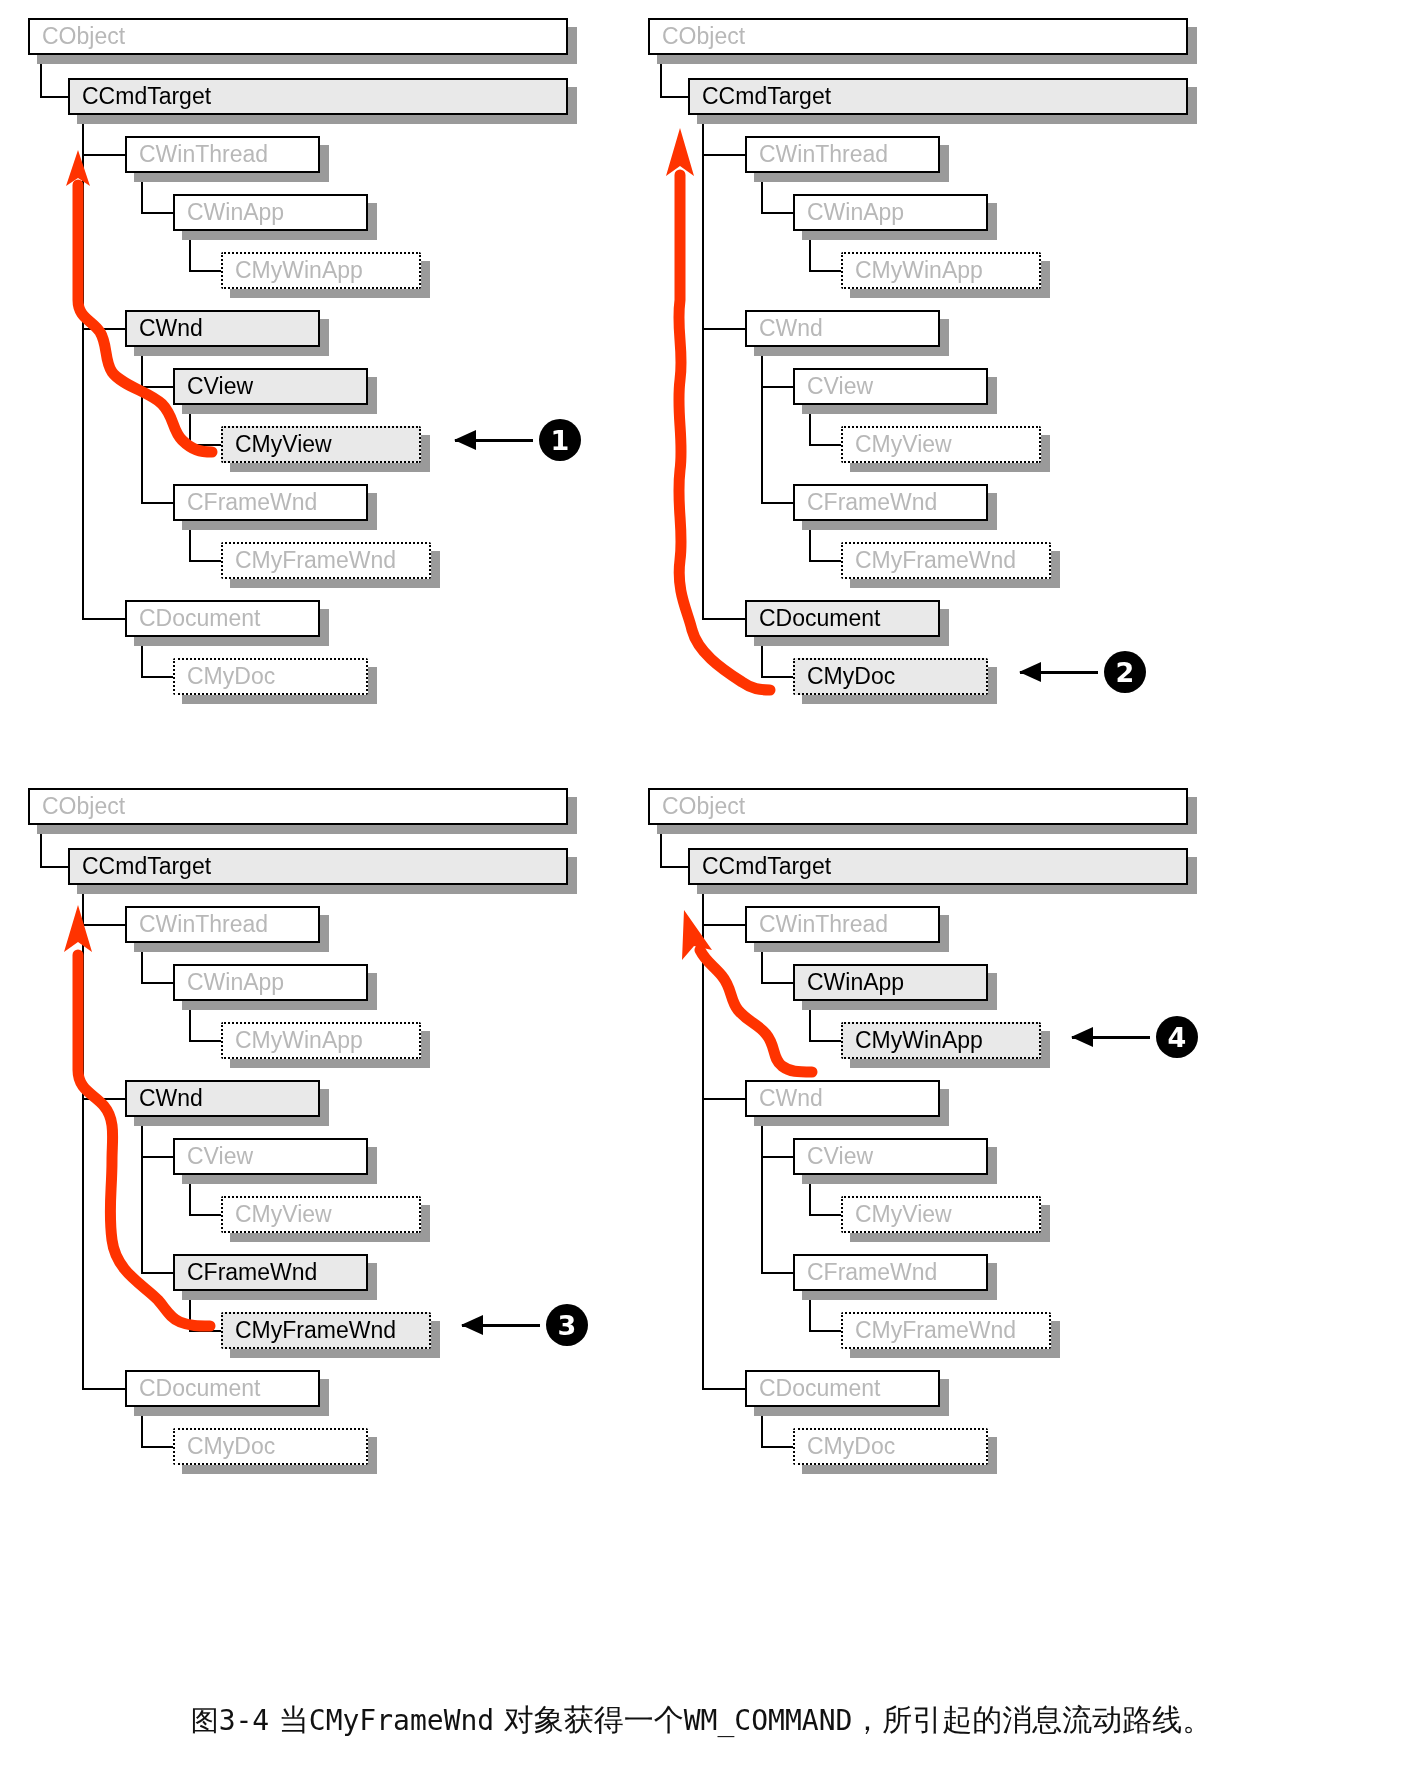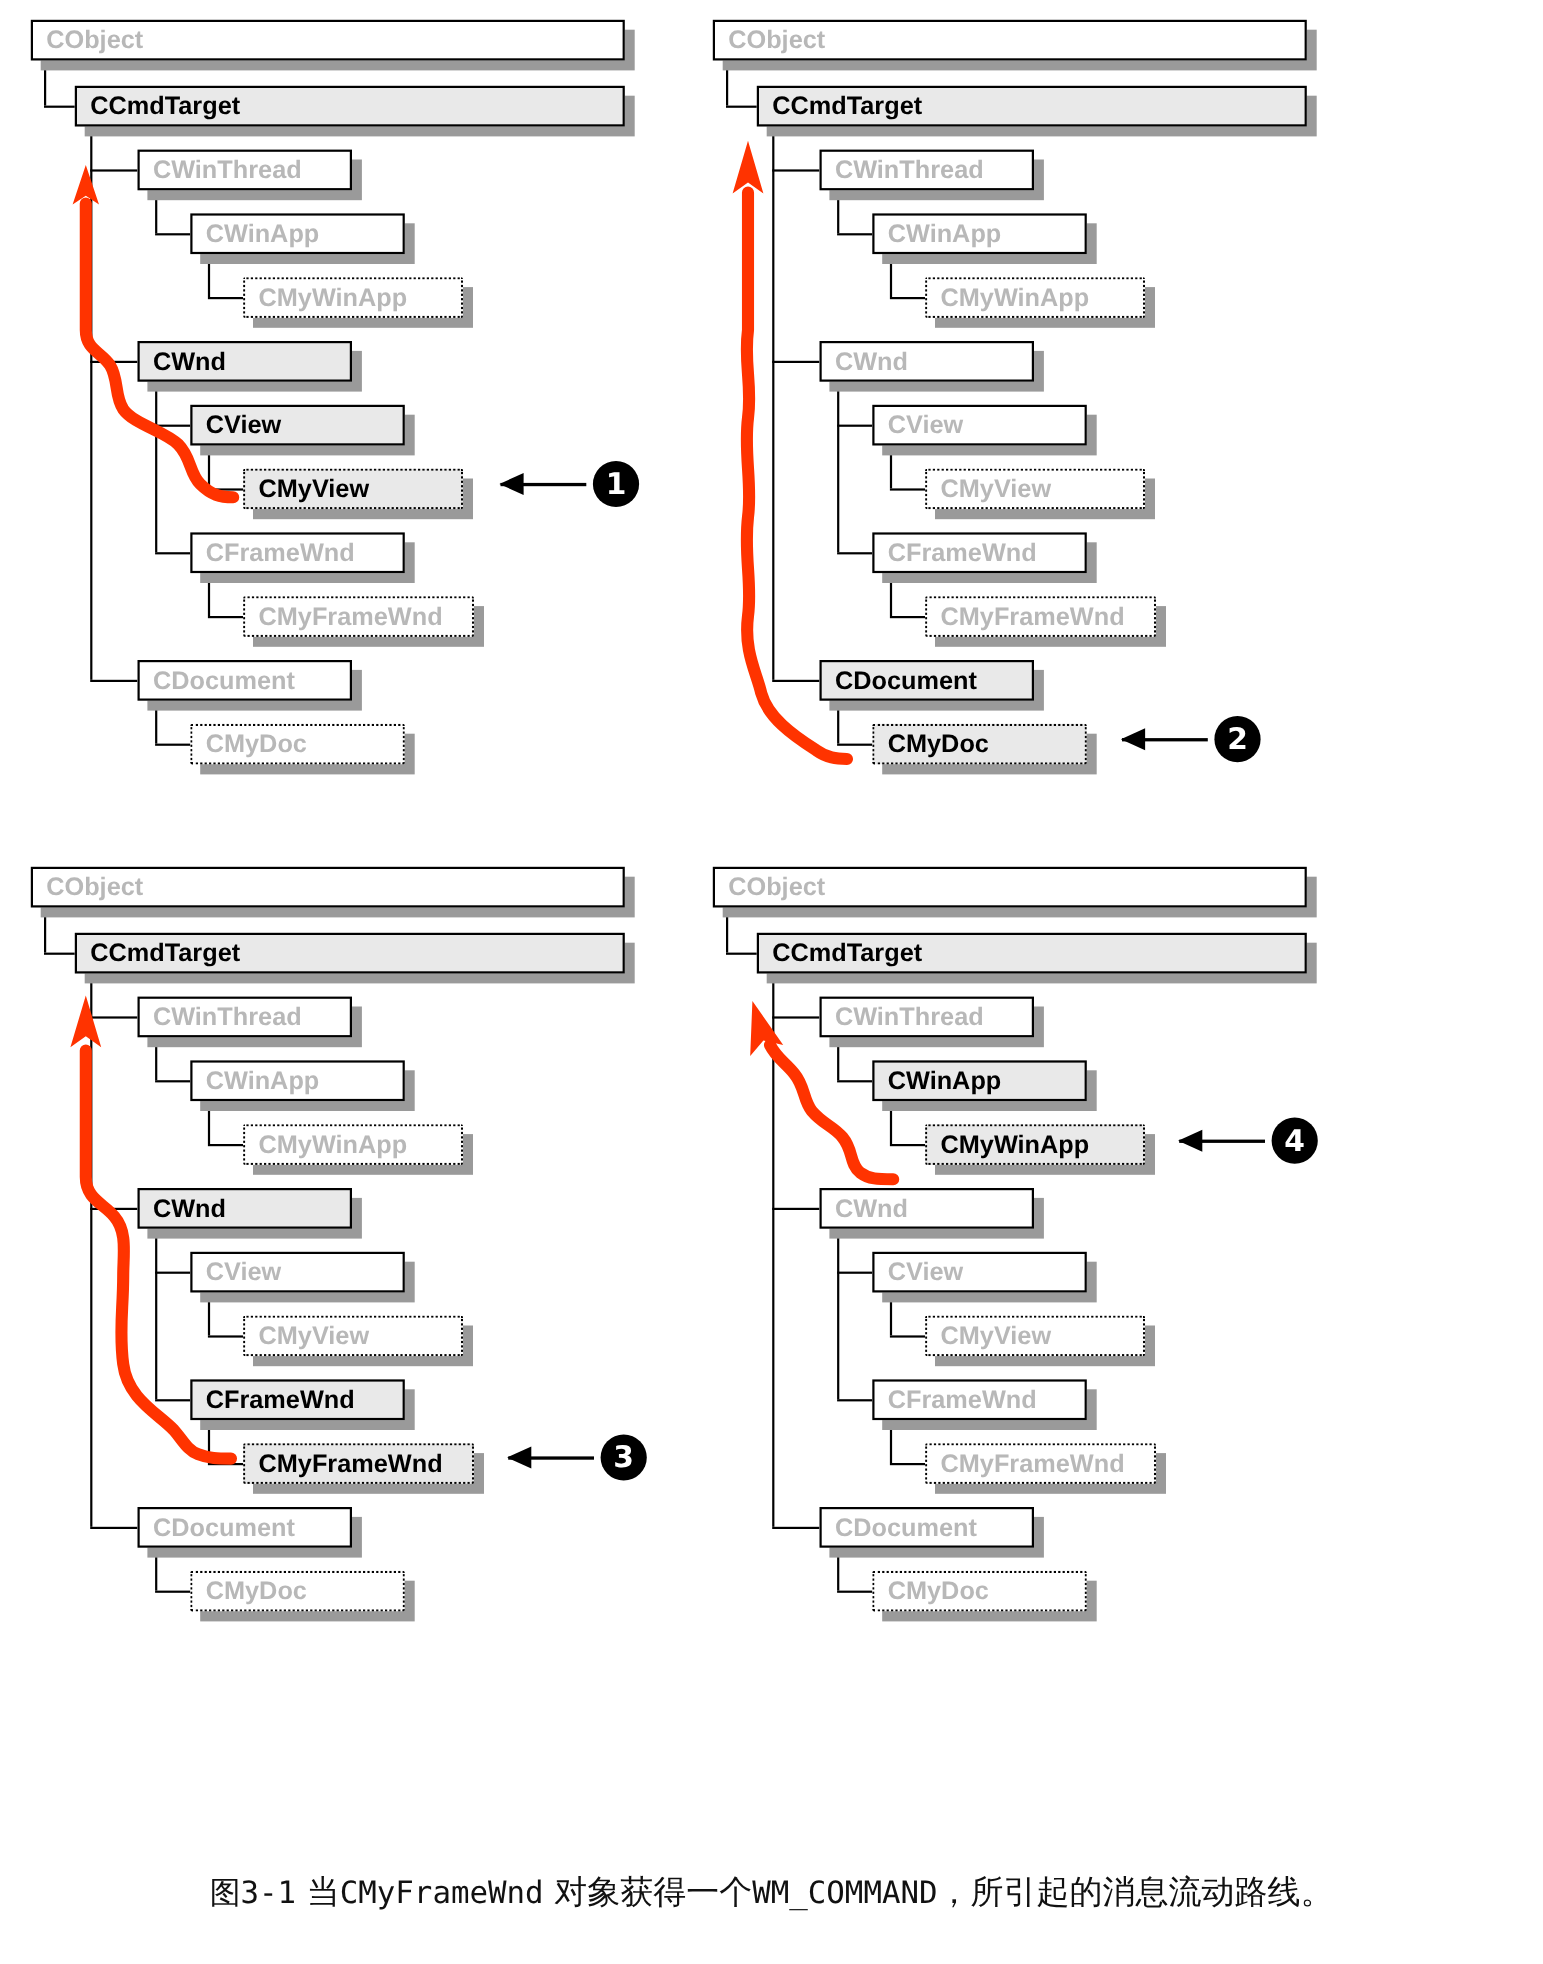--- a/index.html
+++ b/index.html
@@ -8,21 +8,21 @@
     font-family:"Liberation Sans","DejaVu Sans",sans-serif;
     overflow:hidden;
   }
   .panel{position:absolute;width:620px;height:730px;}
   .p1{left:10px;top:8px;}
   .p2{left:630px;top:8px;}
   .p3{left:10px;top:778px;}
   .p4{left:630px;top:778px;}
 
   
-  .node{position:absolute;height:37px;box-sizing:border-box;font-weight:bold;}
+  .node{position:absolute;height:37px;box-sizing:border-box;}
   .node .shadow{
     position:absolute;left:9px;top:9px;width:100%;height:100%;
     background:#9a9a9a;
   }
   .node .bx{
     position:absolute;left:0;top:0;width:100%;height:100%;
     box-sizing:border-box;
     display:flex;align-items:center;
     padding-left:12px;
     font-size:23px;
@@ -339,21 +339,21 @@
         <div class="bx">CDocument</div>
       </div>
       <div class="node dotted off" style="left: 163px; top: 650px; width: 195px;">
         <div class="shadow"></div>
         <div class="bx">CMyDoc</div>
       </div>
     </div>
   </div>
 
 <div class="caption">
-  <span class="mono">图3-1</span>
+  <span class="mono">图3-4</span>
   <span>当</span><span class="mono">CMyFrameWnd</span>
   <span>对象获得一个</span><span class="mono">WM_COMMAND</span><span>，所引起的消息流动路线。</span>
 </div>
 
 <svg width="1403" height="1785" style="position: absolute; left: 0px; top: 0px; pointer-events: none;">
     <path d="M78,185 L78,300 C78,318 92,320 100,332 C108,345 104,360 112,372 C122,386 150,392 162,404 C174,416 172,430 182,440 C192,450 200,452 212,452" stroke="#FF3300" stroke-width="11" fill="none" stroke-linecap="round" stroke-linejoin="round"></path>
     <path d="M78,150 L66,186 L78,178 L90,186 Z" fill="#FF3300"></path>
     <path d="M680,175 L680,300 C676,330 684,350 680,380 C676,412 684,440 680,470 C676,505 684,530 680,560 C676,592 688,612 692,630 C698,652 720,668 742,682 C752,689 760,690 770,690" stroke="#FF3300" stroke-width="11" fill="none" stroke-linecap="round" stroke-linejoin="round"></path>
     <path d="M680,128 L666,176 L680,166 L694,176 Z" fill="#FF3300"></path>
     <path d="M78,955 L78,1070 C78,1090 94,1094 104,1106 C116,1120 112,1140 112,1160 C112,1190 108,1210 112,1240 C116,1272 144,1285 158,1300 C166,1309 170,1318 180,1322 C190,1326 198,1326 210,1326" stroke="#FF3300" stroke-width="11" fill="none" stroke-linecap="round" stroke-linejoin="round"></path>

